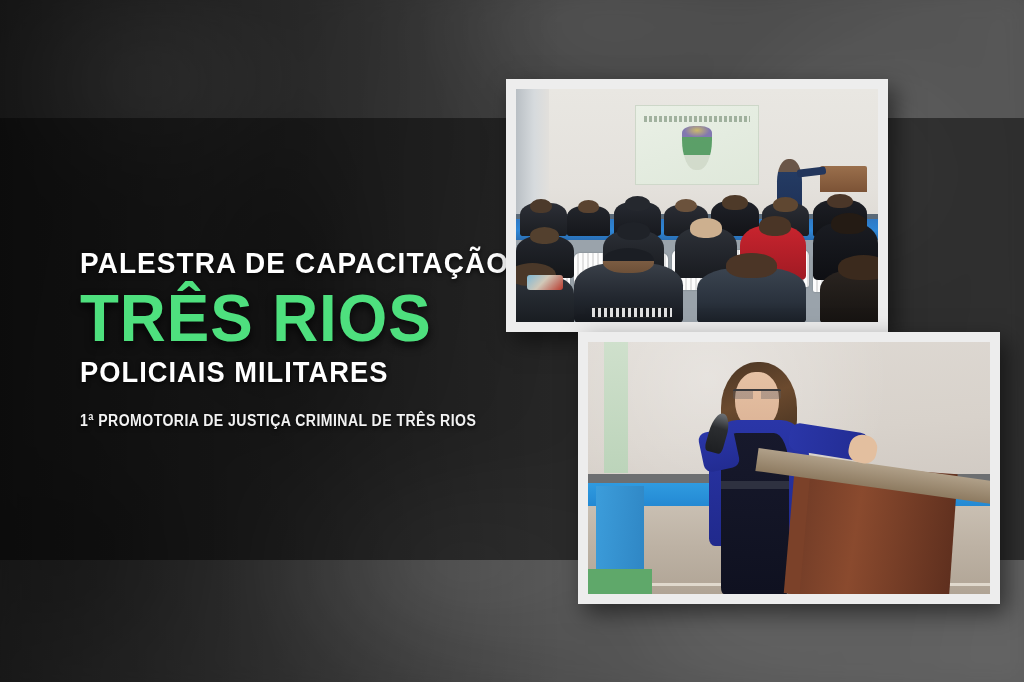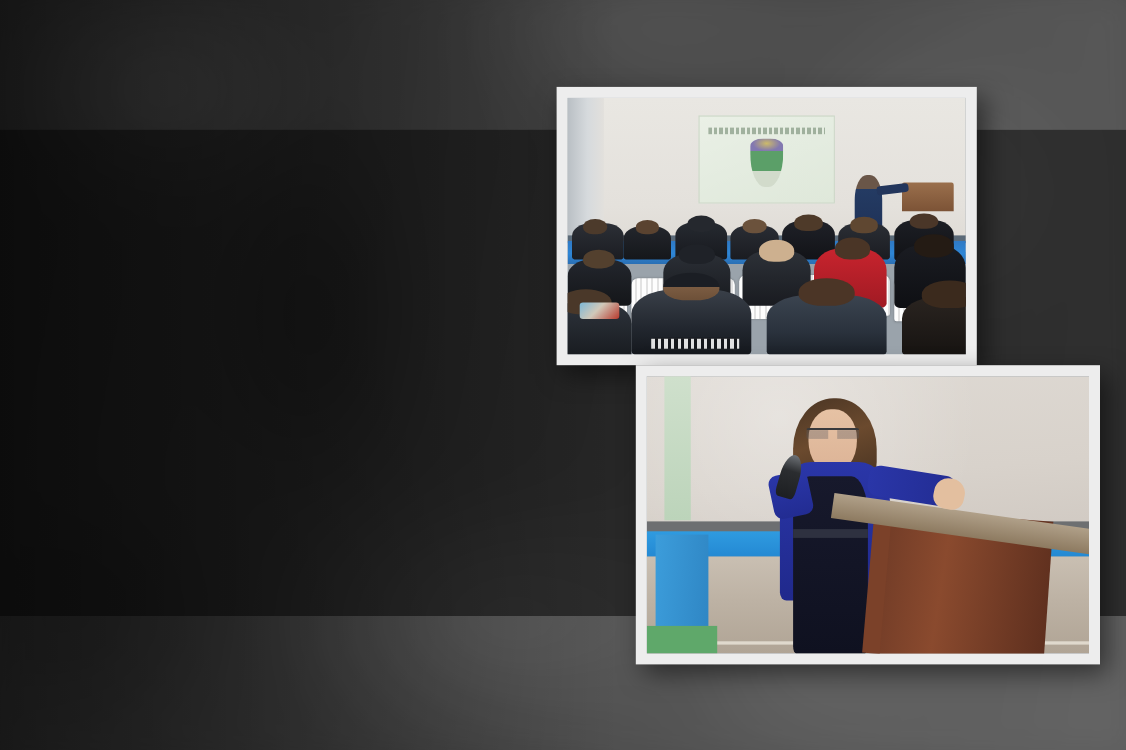--- a/index.html
+++ b/index.html
@@ -303,20 +303,26 @@
 <div id="poster">
 
   <div class="bg-layer">
     <div class="bg-photo"></div>
     <div class="bg-band band-top"></div>
     <div class="bg-band band-middle"></div>
     <div class="bg-band band-bottom"></div>
     <div class="bg-vignette"></div>
   </div>
 
+  <div class="text-block">
+    <div class="kicker">PALESTRA DE CAPACITAÇÃO</div>
+    <div class="headline">TRÊS RIOS</div>
+    <div class="subhead">POLICIAIS MILITARES</div>
+    <div class="footline">1ª PROMOTORIA DE JUSTIÇA CRIMINAL DE TRÊS RIOS</div>
+  </div>
 
   <div class="photo-frame" id="photo-audience">
     <div class="photo-inner">
       <div class="aud-wall"></div>
       <div class="aud-sidewall"></div>
 
       <div class="aud-screen">
         <div class="aud-screen-title"></div>
         <div class="aud-crest"></div>
       </div>

